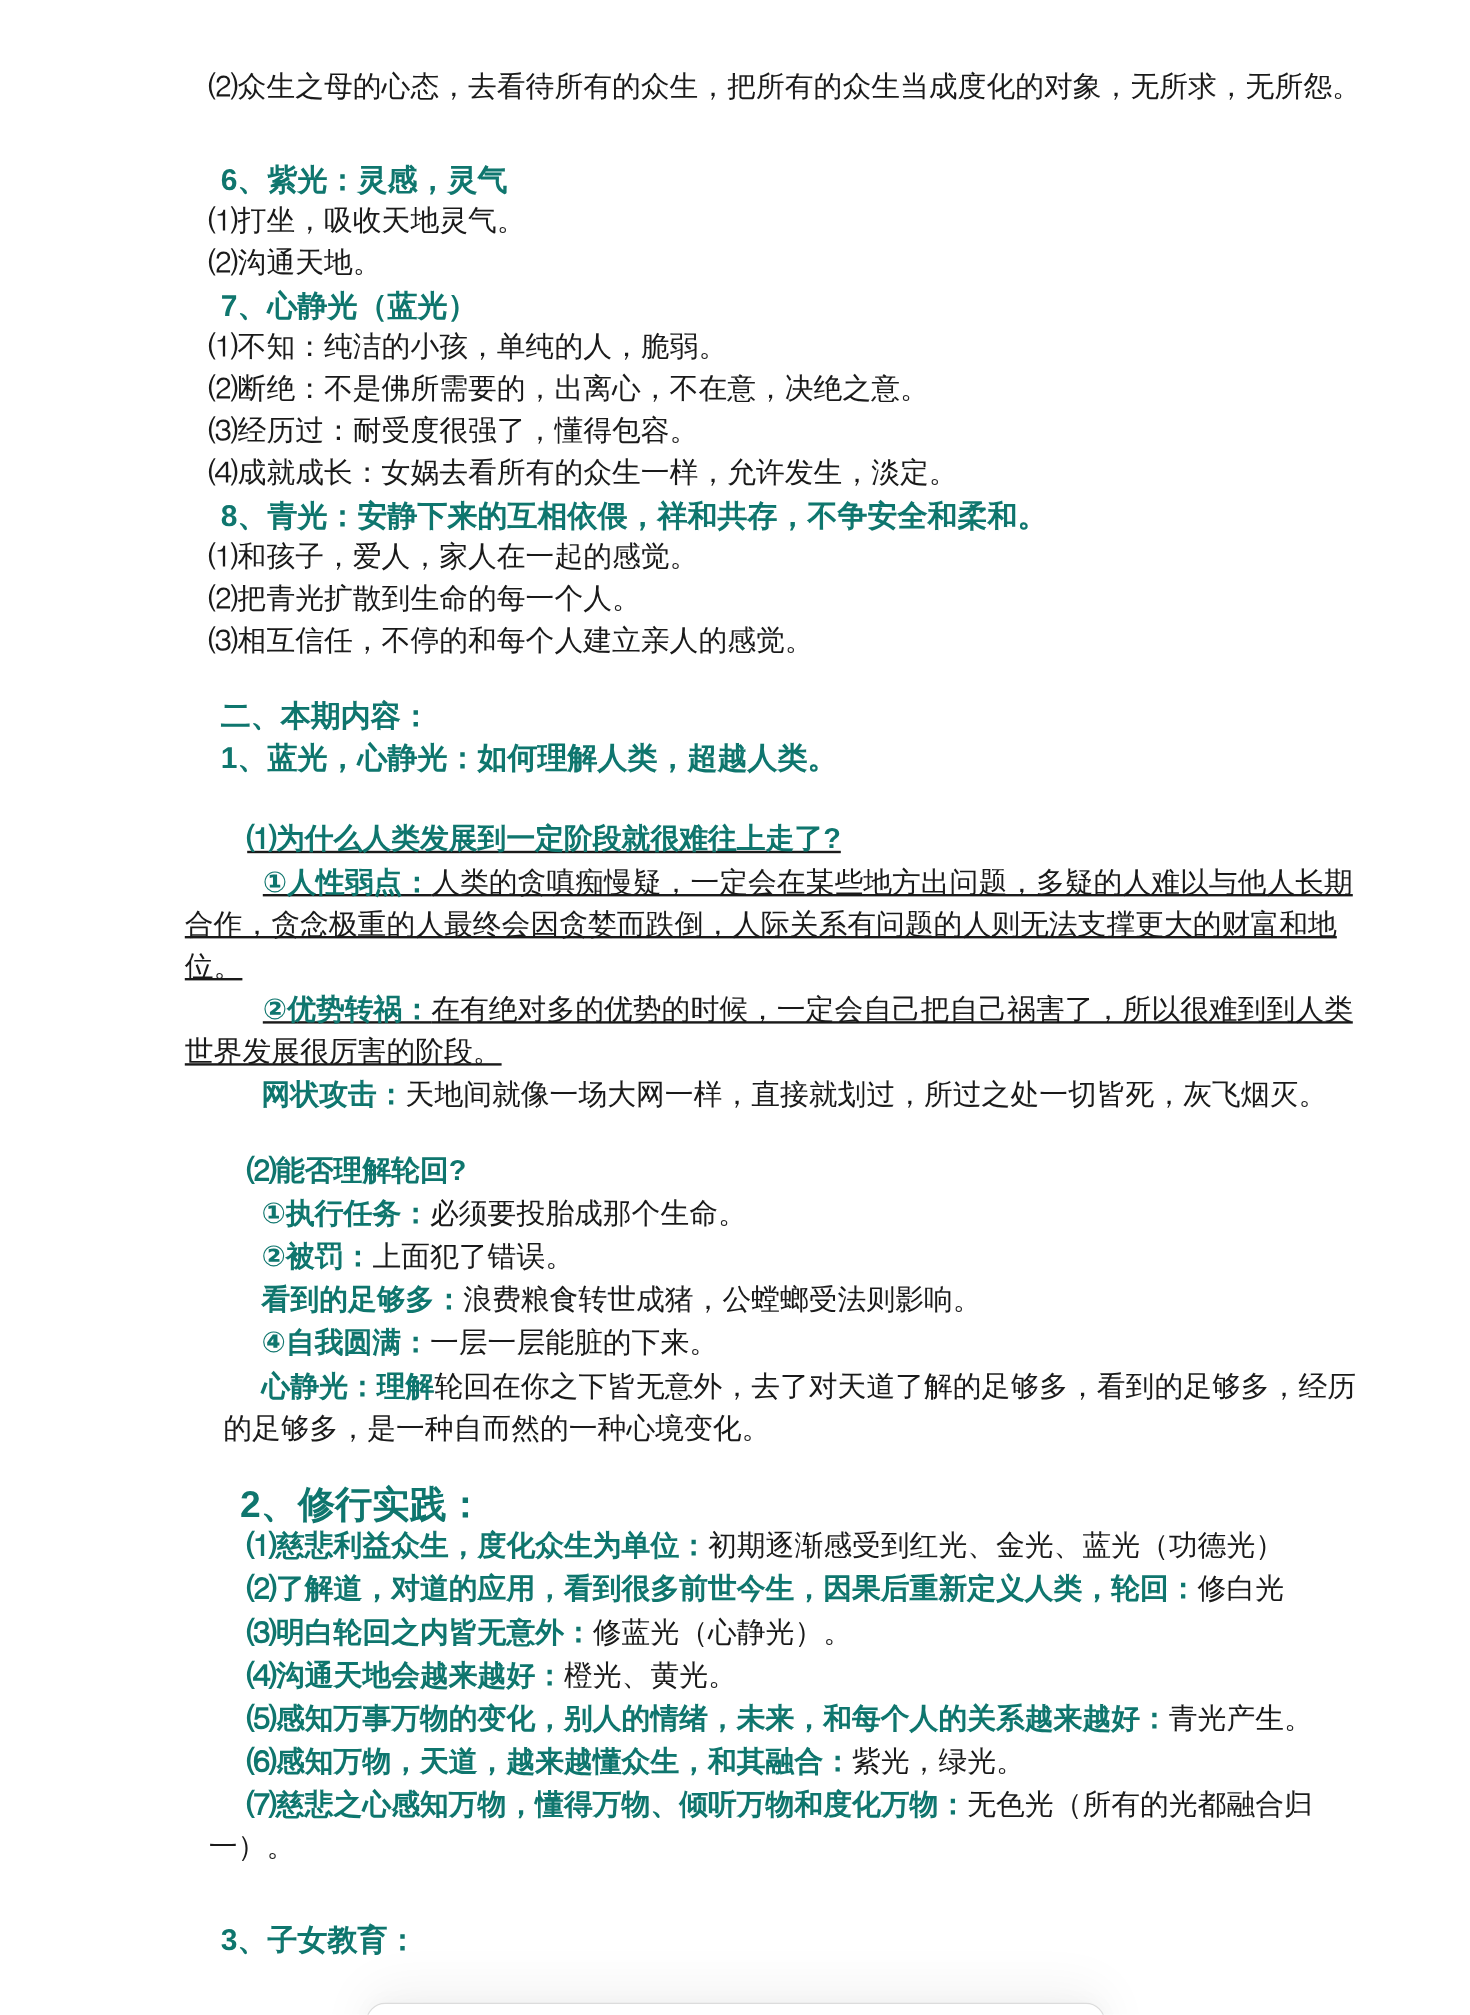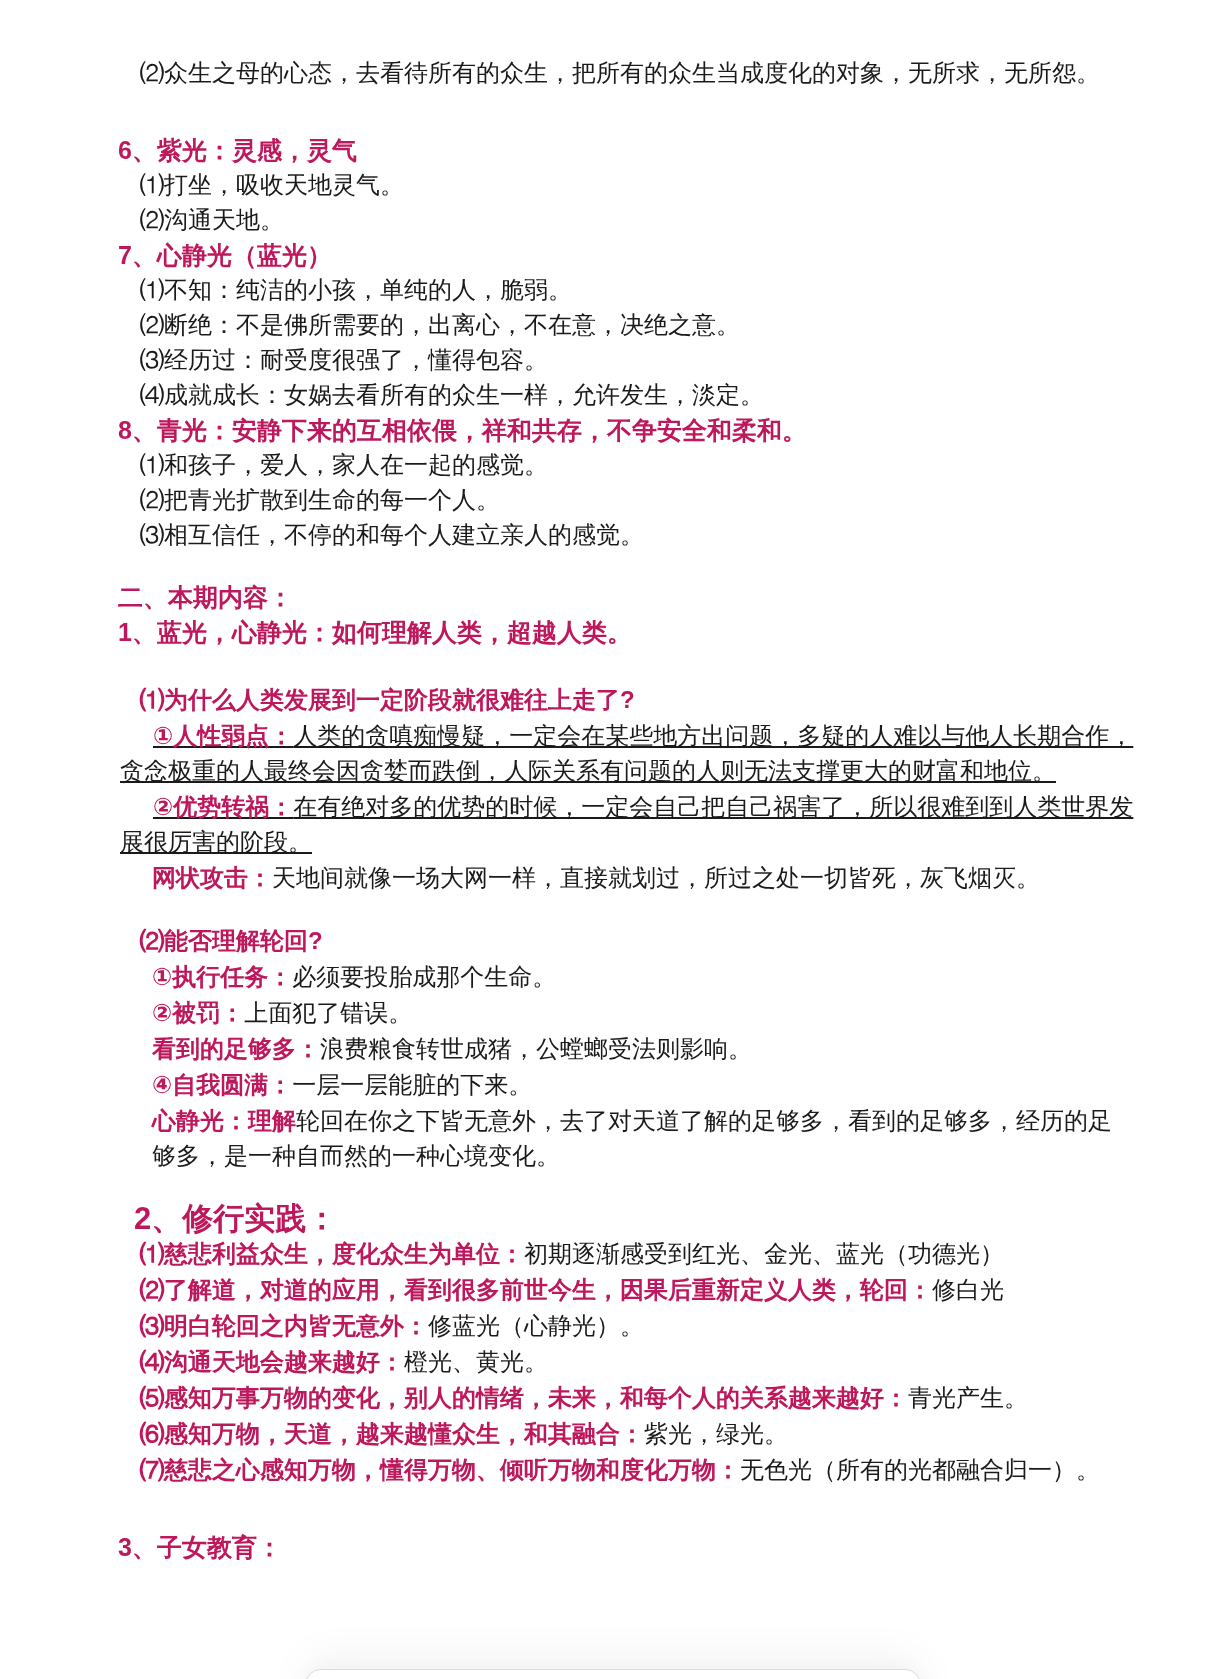--- a/index.html
+++ b/index.html
@@ -15,20 +15,21 @@
     color: #1a1a1a;
     font-family: "Liberation Serif", "DejaVu Serif", serif;
   }
   .doc {
     position: absolute;
     top: 56px;
     left: 0;
     right: 0;
     padding-right: 90px;
     box-sizing: border-box;
+    padding-left: 34px;
   }
   .line {
     font-size: 24px;
     line-height: 35px;
     white-space: normal;
     word-break: break-all;
   }
   
   .lv-h {
     padding-left: 118px;
@@ -51,27 +52,28 @@
   .lv-sub {
     padding-left: 152px;
   }
   
   .lv-para {
     padding-left: 120px;
     text-indent: 33px;
     text-decoration: underline;
   }
   .gap-sm { margin-top: 27px; }
-  .gap-md { margin-top: 32px; }
+  .gap-md { margin-top: 32px; text-decoration: underline; }
   .gap-lg { margin-top: 42px; }
   .seg { color: #1a1a1a; }
   .seg.b {
     font-weight: 700;
     font-family: "Liberation Sans", "DejaVu Sans", sans-serif;
-    color: #be185d;
+    color: #0f766e;
+    margin-left: 32px;
   }
   
   .floating-panel {
     position: absolute;
     left: 305px;
     top: 1669px;
     width: 614px;
     height: 64px;
     background: #ffffff;
     border: 1px solid #dcdcdc;

